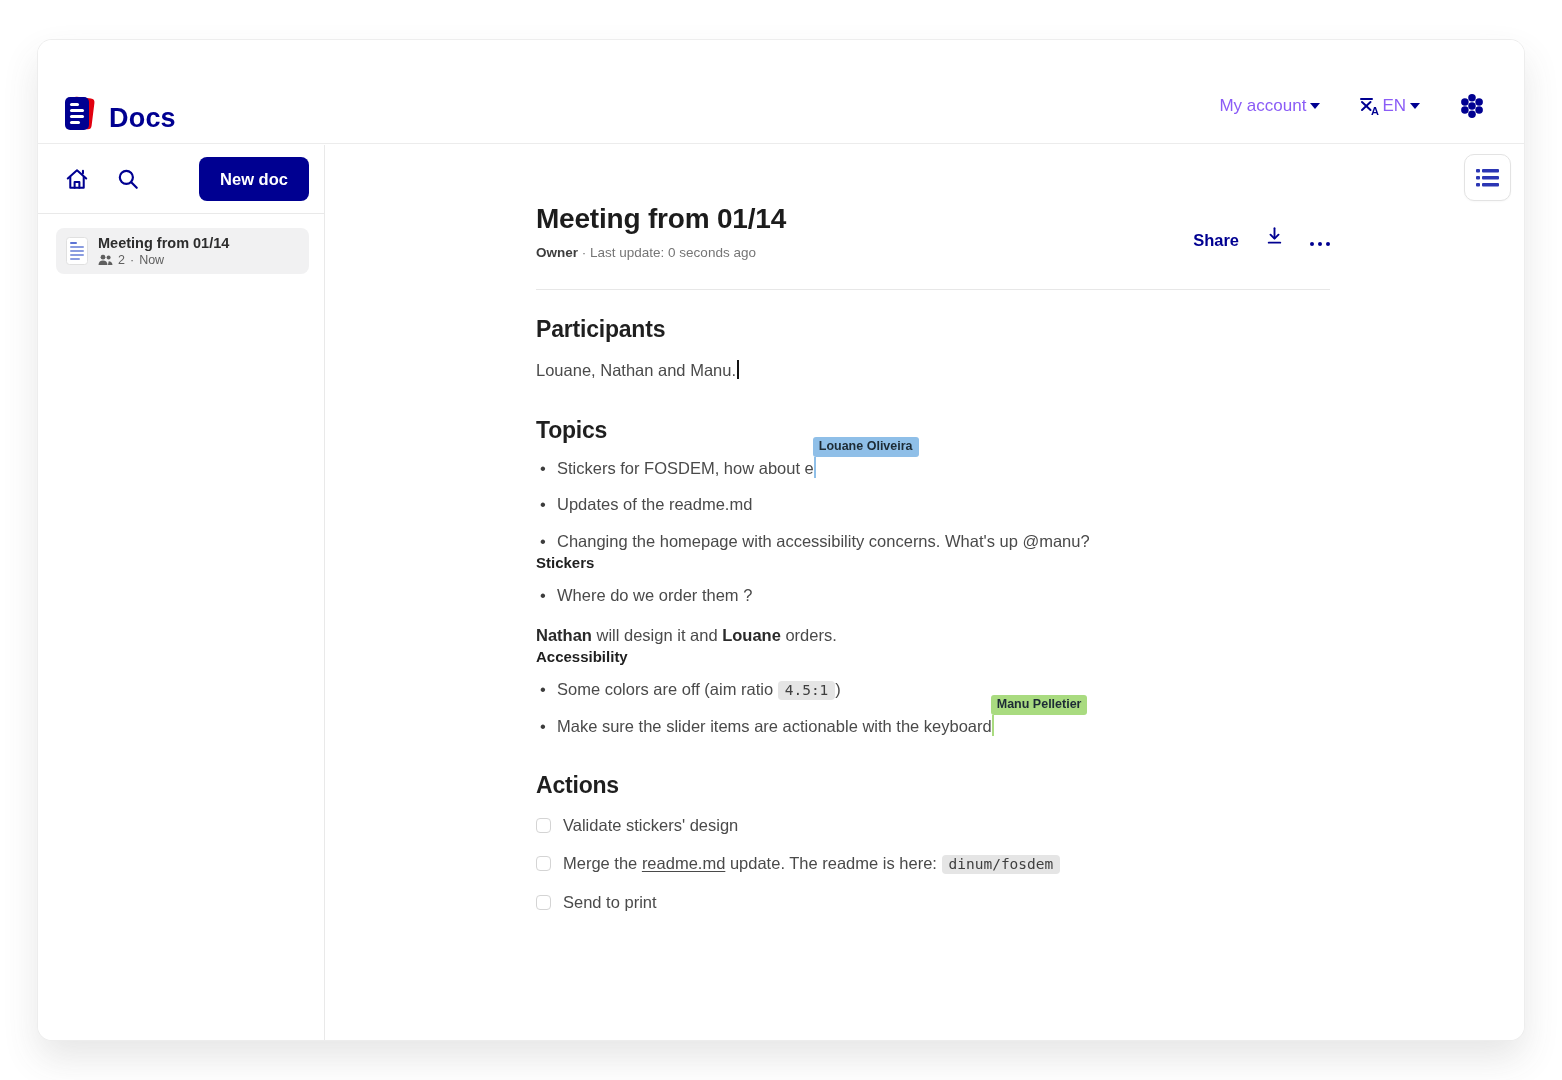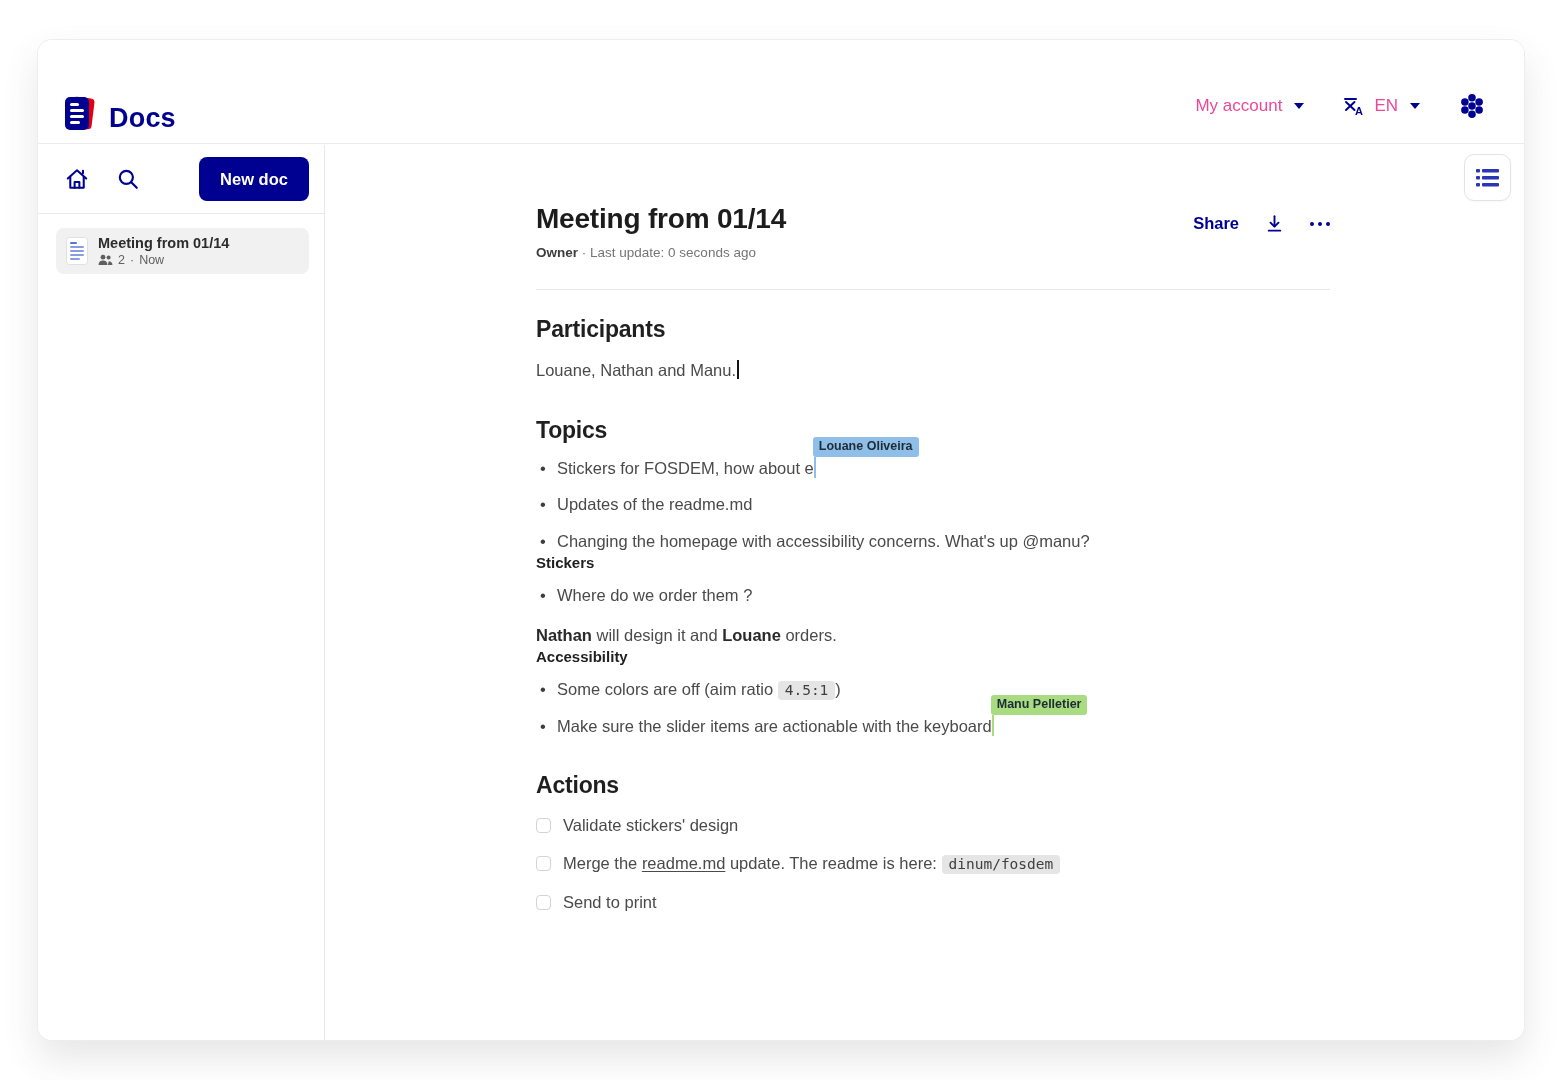--- a/index.html
+++ b/index.html
@@ -14,21 +14,21 @@
 
   
   .win-dots { position:absolute; top:20px; left:22px; display:flex; gap:9px; }
   .win-dot { width:14px; height:14px; border-radius:50%; background:#c9c9c9; }
 
   
   .app-header { position:absolute; top:0; left:0; right:0; height:104px; border-bottom:1px solid #ececec; background:#fff; }
   .logo { position:absolute; left:24px; top:54px; display:flex; align-items:flex-end; gap:11px; cursor:pointer; }
   .logo-text { font-size:27px; font-weight:800; color:#000091; letter-spacing:.2px; }
   .header-right { position:absolute; right:38px; top:52px; display:flex; align-items:center; gap:38px; }
-  .hdr-control { display:flex; align-items:center; gap:8px; color:#ec4899; font-size:17px; cursor:pointer; }
+  .hdr-control { display:flex; align-items:center; gap:0; color:#8b5cf6; font-size:17px; cursor:pointer; }
   .chev { display:inline-block; width:0; height:0; border-left:5px solid transparent; border-right:5px solid transparent; border-top:6px solid #000091; margin-left:4px; }
   .gaufre-btn { background:none; border:none; cursor:pointer; display:flex; }
 
   
   .sidebar { position:absolute; top:105px; left:0; width:287px; bottom:0; border-right:1px solid #e9e9e9; background:#fff; }
   .sidebar-toolbar { height:69px; border-bottom:1px solid #e9e9e9; display:flex; align-items:center; padding:0 15px 0 22px; }
   .icon-btn { background:none; border:none; cursor:pointer; display:flex; align-items:center; justify-content:center; padding:4px; }
   .sb-search { margin-left:18px; }
   .new-doc-btn { margin-left:auto; width:110px; height:44px; border:none; border-radius:8px; background:#000091; color:#fff; font-family:"Liberation Sans",sans-serif; font-size:16.5px; font-weight:700; cursor:pointer; }
   .doc-list { padding:14px 15px 0 18px; }
@@ -39,21 +39,21 @@
 
   
   .main { position:absolute; top:105px; left:288px; right:0; bottom:0; background:#fff; overflow:hidden; }
   .toc-btn { position:absolute; top:9px; right:13px; width:47px; height:47px; border:1px solid #e3e3e3; border-radius:10px; background:#fff; display:flex; align-items:center; justify-content:center; cursor:pointer; box-shadow:0 1px 2px rgba(0,0,0,.03); }
 
   .doc-area { position:absolute; left:210px; top:0; width:794px; }
   .doc-head { margin-top:56px; display:flex; justify-content:space-between; align-items:flex-start; }
   .doc-title { font-size:28px; line-height:36px; font-weight:700; color:#1c1c1c; letter-spacing:-.2px; }
   .doc-meta { margin-top:8px; font-size:13.5px; color:#757575; }
   .doc-meta b { color:#3d3d3d; font-weight:700; }
-  .doc-actions { display:flex; align-items:center; gap:21px; margin-top:8px; }
+  .doc-actions { display:flex; align-items:flex-end; gap:21px; margin-top:20px; }
   .share-btn { background:none; border:none; color:#000091; font-family:"Liberation Sans",sans-serif; font-size:16.5px; font-weight:600; cursor:pointer; }
   .dots-btn { display:flex; gap:4px; background:none; border:none; cursor:pointer; padding:4px 0; }
   .dots-btn i { width:4px; height:4px; border-radius:50%; background:#000091; }
   .doc-rule { border:none; border-top:1px solid #e7e7e7; margin-top:29px; }
 
   
   .doc-content { font-size:16.5px; color:#4a4a4a; padding-bottom:40px; }
   .doc-content h2 { font-size:23px; color:#1f1f1f; font-weight:700; margin-top:33px; letter-spacing:-.2px; }
   .doc-content h2.first { margin-top:26px; }
   .doc-content h3 { font-size:15px; color:#1f1f1f; font-weight:700; }

